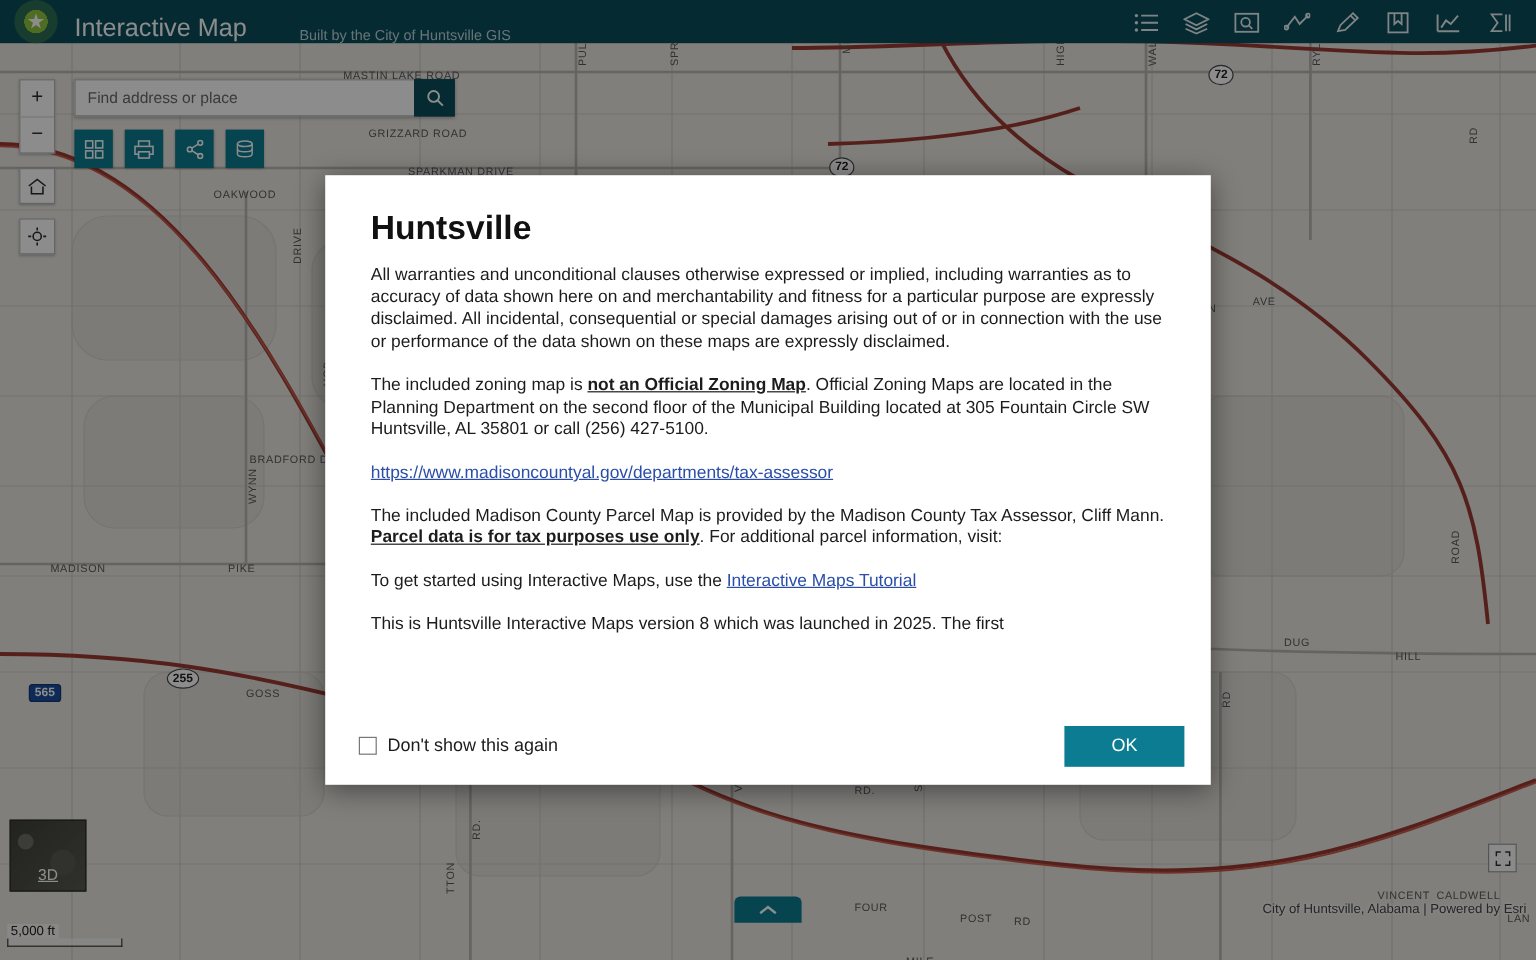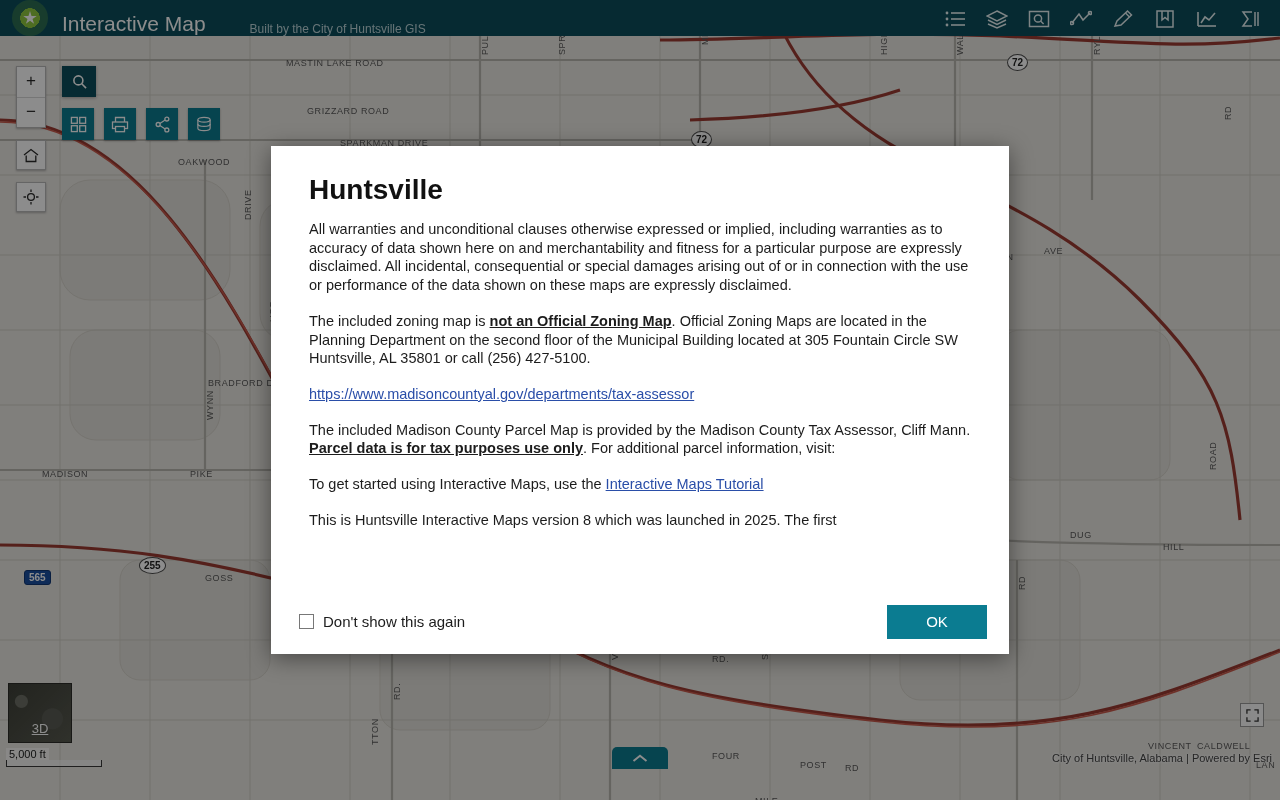--- a/index.html
+++ b/index.html
@@ -173,21 +173,21 @@
     z-index: 30;
     font-size: 11px; color: #222;
   }
   #scalebar .bar {
     border: 1px solid #3a3a3a; border-top: none;
     height: 7px; width: 96px;
     background: rgba(255,255,255,.55);
   }
   #scalebar .txt {
     background: rgba(255,255,255,.7);
-    padding: 0 3px; display: inline-block;
+    padding: 0 3px; display: inline-block; margin-top: 22px;
   }
 
   #fullscreen-btn {
     position: absolute; right: 16px; top: 703px;
     width: 24px; height: 24px;
     background: rgba(255,255,255,.85);
     border: 1px solid #9a9a9a;
     z-index: 30; cursor: pointer;
     display: flex; align-items: center; justify-content: center;
   }
@@ -478,20 +478,21 @@
     </svg>
   </div>
   <div class="sqbtn" id="locate-btn">
     <svg width="16" height="16" viewBox="0 0 16 16" fill="none" stroke="#2b2b2b" stroke-width="1.3">
       <circle cx="8" cy="8" r="3.4"></circle>
         <path d="M8 0.5V3M8 13V15.5M0.5 8H3M13 8H15.5"></path>
     </svg>
   </div>
 
   <div id="searchbar">
+    <input id="search-input" type="text" placeholder="Find address or place" style="">
     <div id="search-go">
       <svg width="15" height="15" viewBox="0 0 16 16" fill="none" stroke="#ffffff" stroke-width="1.7">
         <circle cx="6.8" cy="6.8" r="4.8"></circle>
           <path d="M10.4 10.4L15 15"></path>
       </svg>
     </div>
   </div>
 
   <div id="widget-row">
     <div class="widget-btn">

